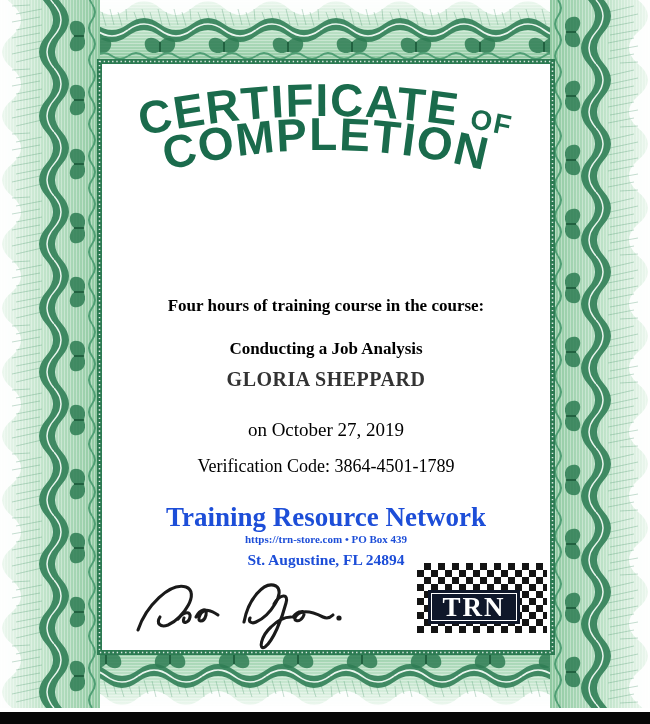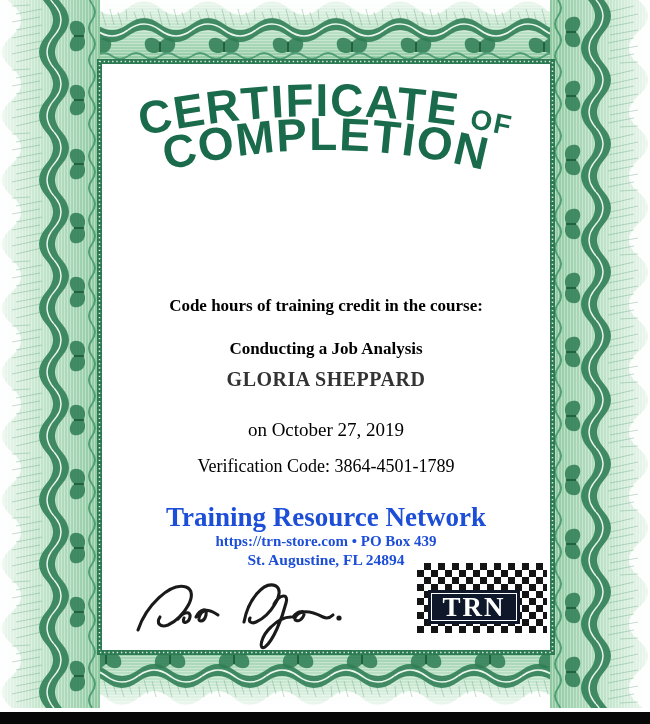--- a/index.html
+++ b/index.html
@@ -14,21 +14,21 @@
     font-weight:bold;fill:#1a6b4c;letter-spacing:1.5px;
   }
   .line{position:absolute;left:0;width:450px;text-align:center;}
   .credit{top:296px;font-size:17px;font-weight:bold;}
   .course{top:339px;font-size:17px;font-weight:bold;}
   .recipient{top:368px;font-size:20px;font-weight:bold;letter-spacing:0.5px;color:#333333;}
   .dateline{top:419px;font-size:19px;}
   .verification{top:456px;font-size:18px;}
   .org{font-family:Liberation Serif, serif;font-weight:bold;color:#1d4ed8;}
   .org-name{top:502px;font-size:27px;letter-spacing:0px;}
-  .org-addr1{top:533px;font-size:15px;}
+  .org-addr1{top:533px;font-size:11px;}
   .org-addr2{top:551px;font-size:15.5px;}
   .signature-svg{position:absolute;left:126px;top:572px;}
   .trn-logo{position:absolute;left:417px;top:563px;width:130px;height:70px;}
   .trn-dots{
     position:absolute;inset:0;
     background-image:
       conic-gradient(#141414 25%, transparent 0 50%, #141414 0 75%, transparent 0),
       radial-gradient(#141414 26%, transparent 32%);
     background-size:14px 14px,14px 14px;
     background-position:0 0,10.5px 3.5px;
@@ -123,21 +123,21 @@
       <path id="arc2" d="M45,110 Q231,54 417,110" fill="none"></path>
     </defs>
     <text font-size="46">
       <textPath href="#arc1" startOffset="50%" text-anchor="middle"><tspan>CERTIFICATE</tspan><tspan dx="12" font-size="28">OF</tspan></textPath>
     </text>
     <text font-size="46">
       <textPath href="#arc2" startOffset="50%" text-anchor="middle"><tspan>COMPLETION</tspan></textPath>
     </text>
   </svg>
 
-  <div class="line credit" style="left:101px;">Code hours of training credit in the course:</div>
+  <div class="line credit" style="left:101px;">Four hours of training course in the course:</div>
   <div class="line course" style="left:101px;">Conducting a Job Analysis</div>
   <div class="line recipient" style="left:101px;">GLORIA SHEPPARD</div>
   <div class="line dateline" style="left:101px;">on October 27, 2019</div>
   <div class="line verification" style="left:101px;">Verification Code: 3864-4501-1789</div>
 
   <div class="line org org-name" style="left:101px;">Training Resource Network</div>
   <div class="line org org-addr1" style="left:101px;">https://trn-store.com • PO Box 439</div>
   <div class="line org org-addr2" style="left:101px;">St. Augustine, FL 24894</div>
 
   <svg class="signature-svg" width="240" height="80" viewBox="0 0 240 80" aria-hidden="true">

